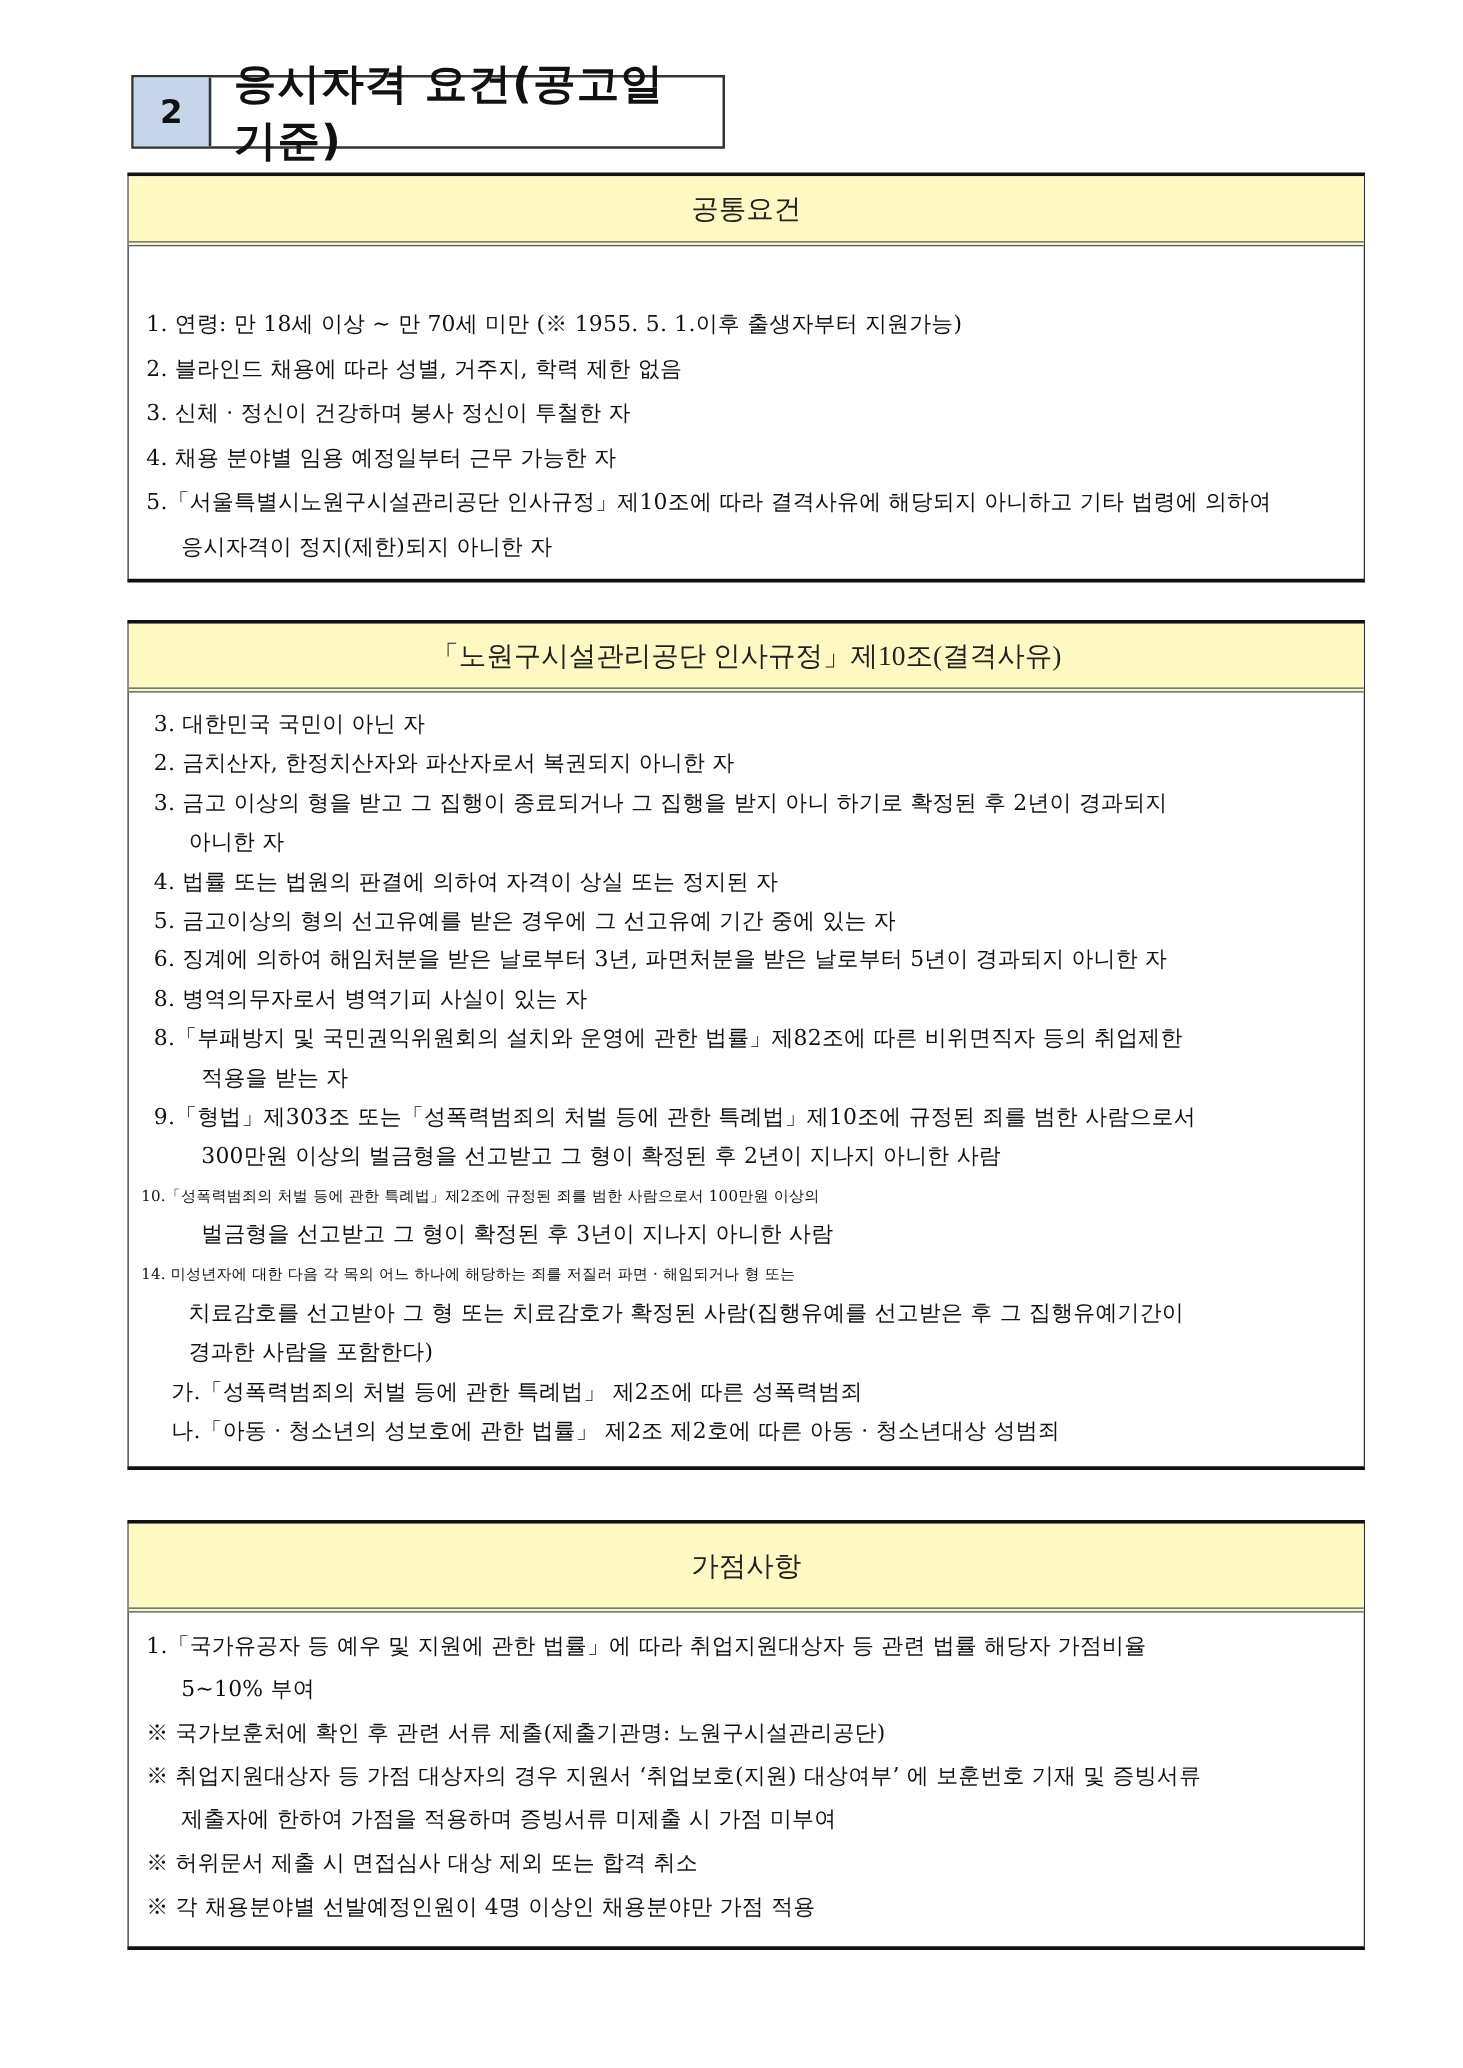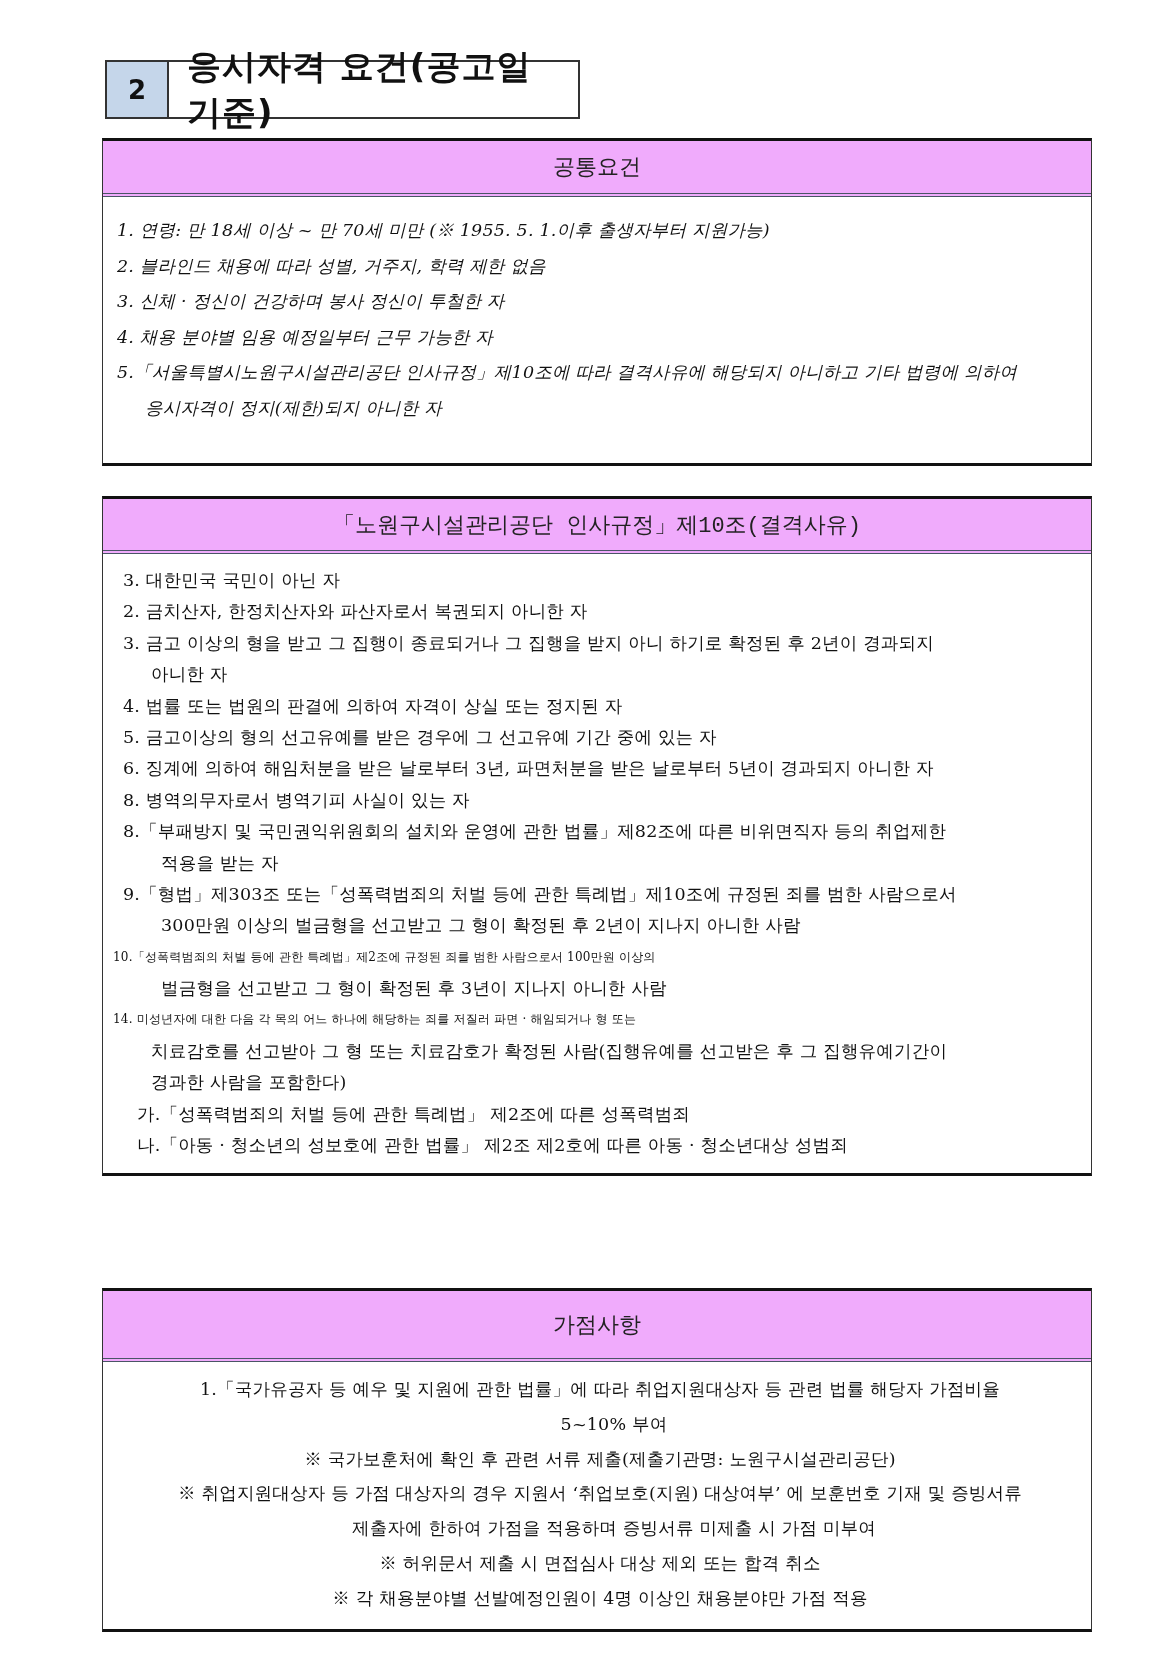--- a/index.html
+++ b/index.html
@@ -10,37 +10,37 @@
                border: 2px solid #333; display: flex; box-sizing: border-box; }
   .title-num { width: 60px; background: #c5d6ea; border-right: 2px solid #333;
                display: flex; align-items: center; justify-content: center;
                font-family: "DejaVu Sans", sans-serif; font-weight: bold; font-size: 26px; }
   .title-text { flex: 1; display: flex; align-items: center; padding-left: 18px;
                 font-family: "DejaVu Sans", sans-serif; font-weight: bold; font-size: 34px; letter-spacing: 1px; }
 
   .section { position: absolute; left: 102px; width: 990px; box-sizing: border-box;
              border-left: 1.5px solid #333; border-right: 1.5px solid #333;
              border-top: 3px solid #111; border-bottom: 3px solid #111; }
-  .section-head { background: #f0abfc; border-bottom: 4px double #4a5566;
+  .section-head { background: #fef9c3; border-bottom: 4px double #4a5566;
                   display: flex; align-items: center; justify-content: center;
-                  font-family: Liberation Mono, monospace; font-size: 22px; color: #222; }
+                  font-family: Liberation Serif, serif; font-size: 22px; color: #222; }
   .section-body { padding: 0 8px 0 14px; }
   .line { font-size: 17.5px; white-space: nowrap; letter-spacing: 0.2px; }
 
   #s1 { top: 138px; height: 328px; }
   #s1 .section-head { height: 52px; }
-  #s1 .section-body { padding-top: 16px; font-style: italic; }
+  #s1 .section-body { padding-top: 46px; }
   #s1 .line { height: 35.5px; line-height: 35.5px; }
 
   #s2 { top: 496px; height: 680px; }
   #s2 .section-head { height: 51px; }
   #s2 .section-body { padding-top: 11px; padding-left: 20px; }
   #s2 .line { height: 31.4px; line-height: 31.4px; }
 
-  #s3 { top: 1288px; height: 344px; text-align: center; }
+  #s3 { top: 1216px; height: 344px; }
   #s3 .section-head { height: 67px; }
   #s3 .section-body { padding-top: 10px; padding-left: 14px; }
   #s3 .line { height: 34.8px; line-height: 34.8px; }
 
   .indent1 { padding-left: 28px; }
   .indent3 { padding-left: 38px; }
   .sub { padding-left: 14px; }
 </style>
 </head>
 <body>

